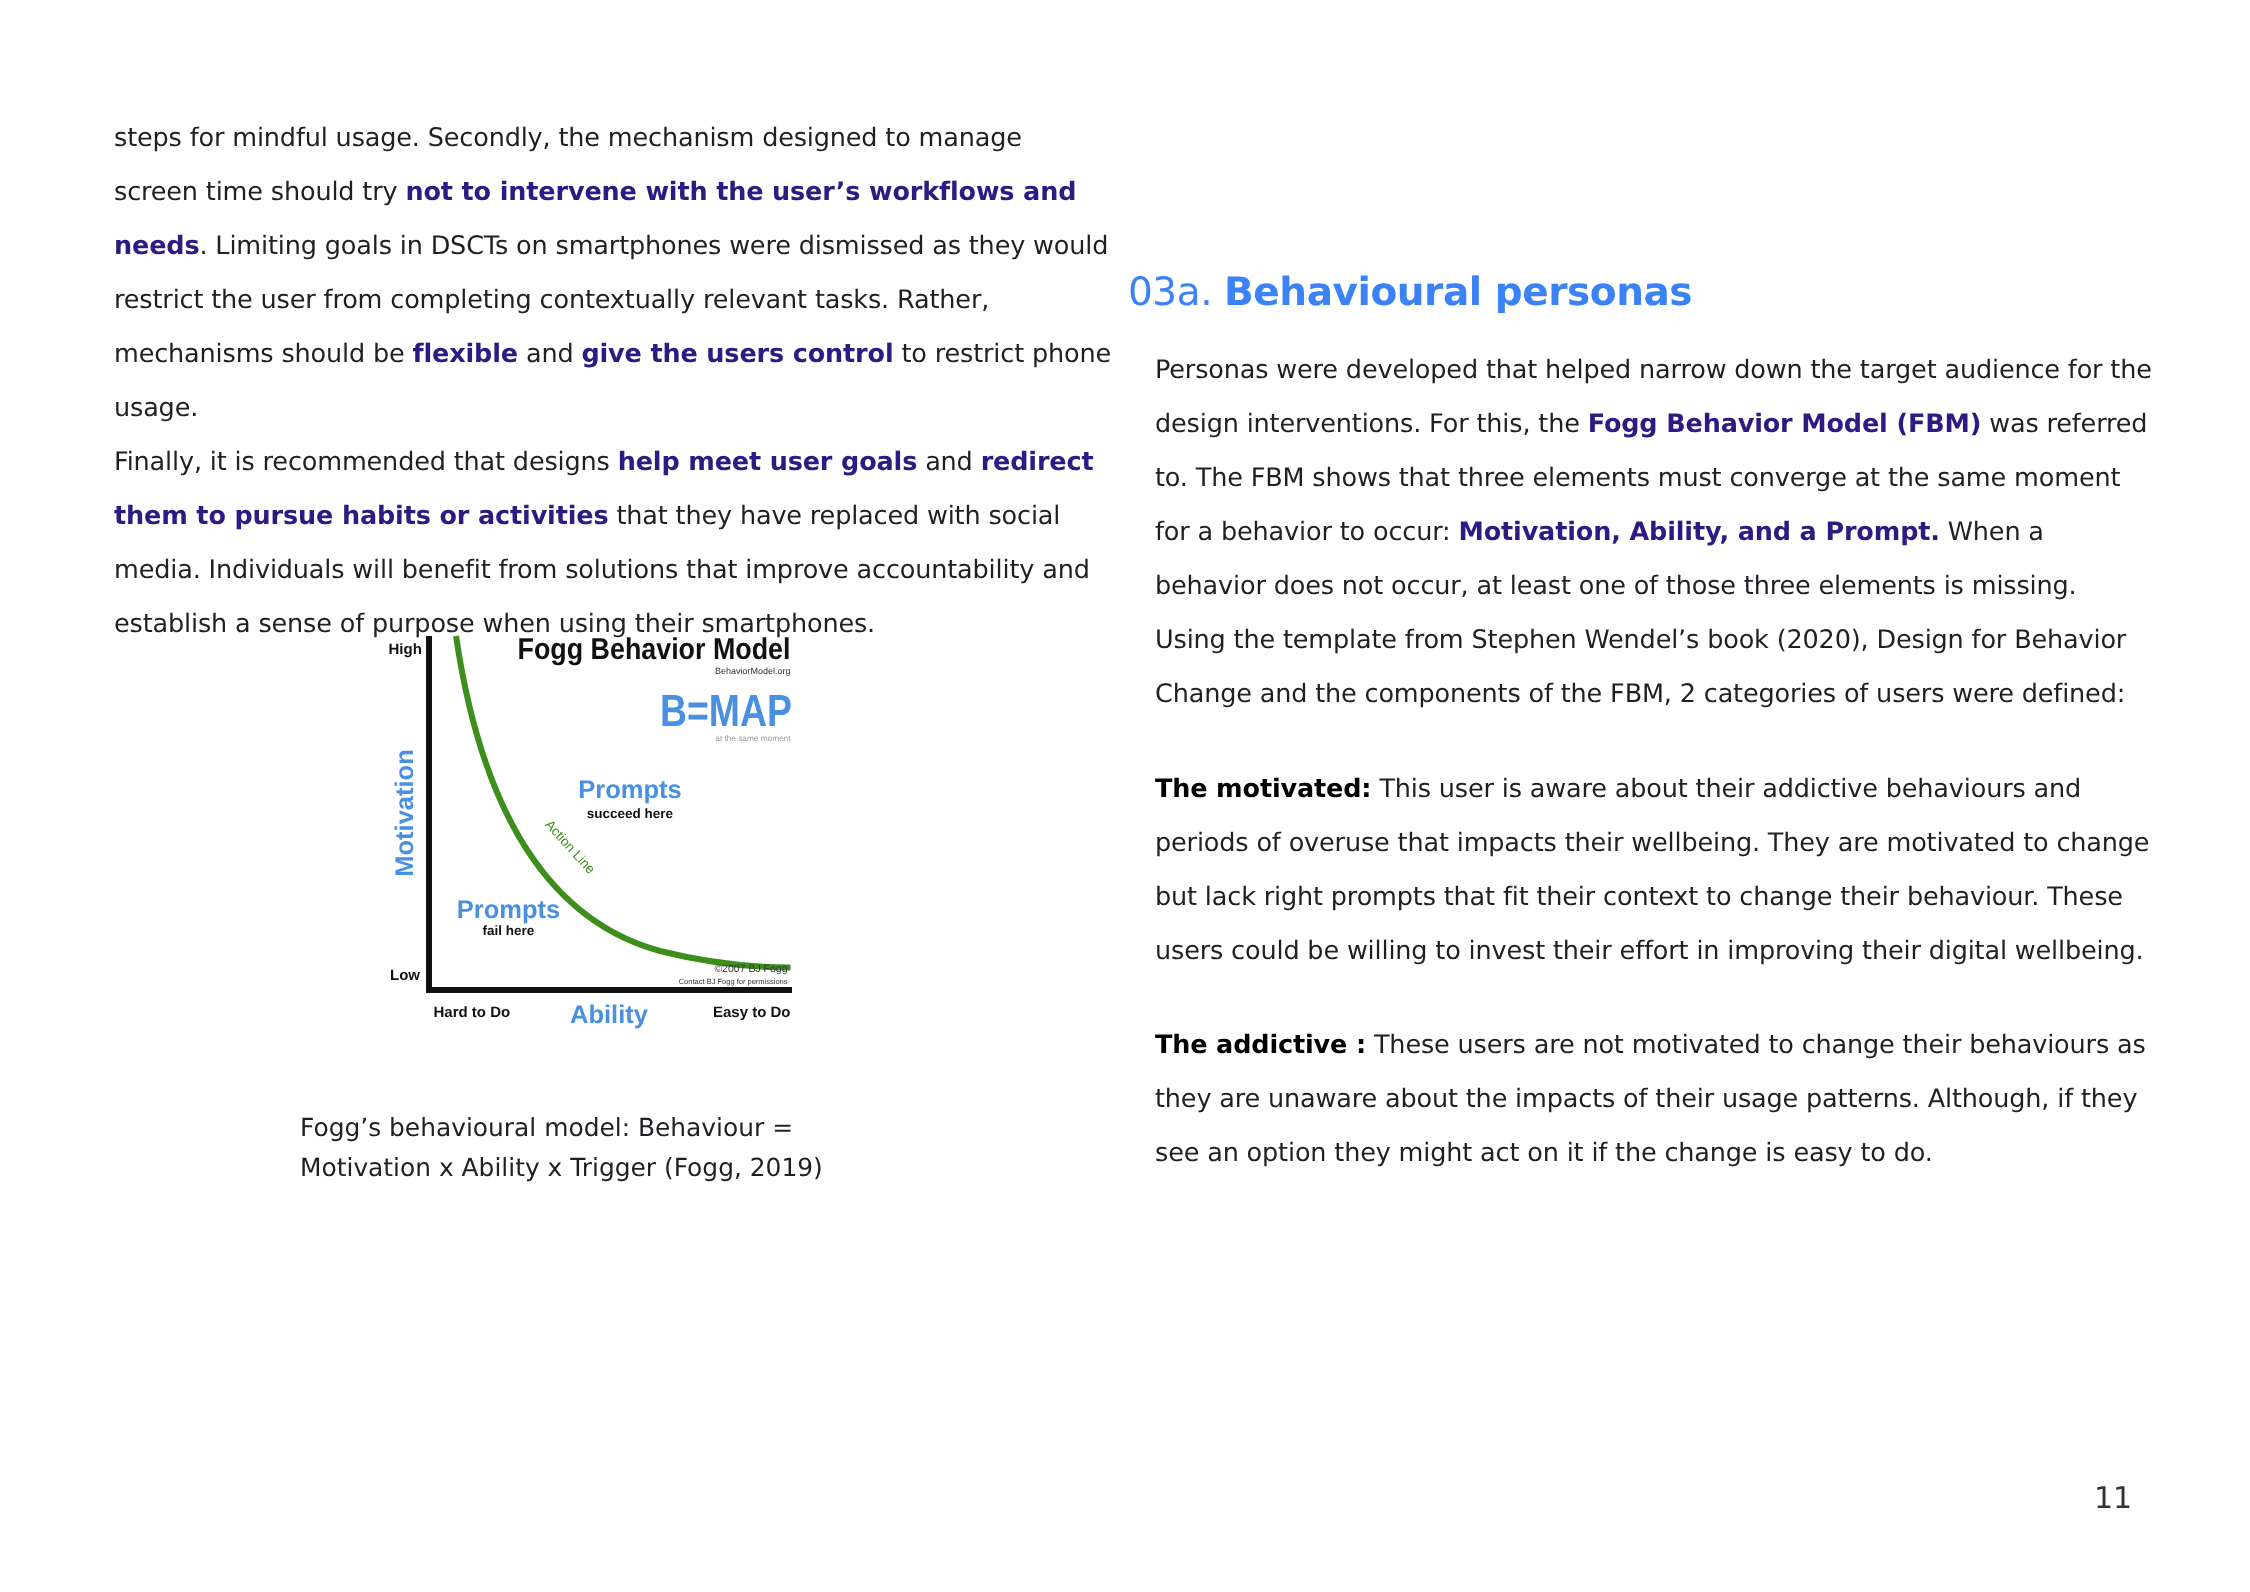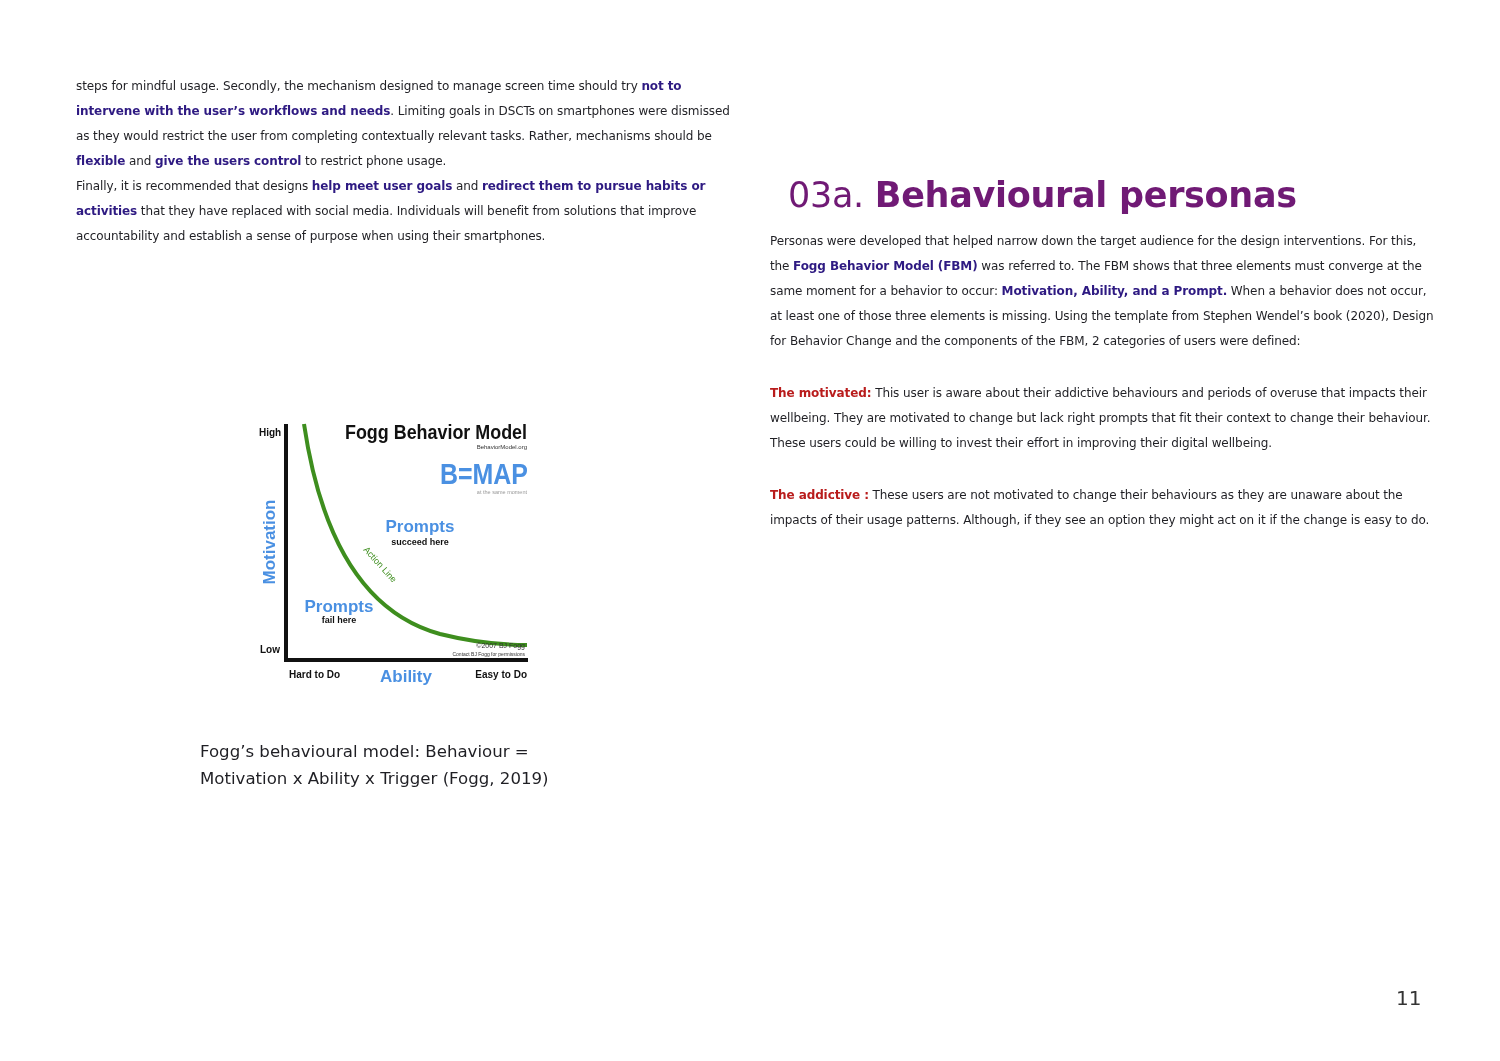--- a/index.html
+++ b/index.html
@@ -1,26 +1,26 @@
 <!DOCTYPE html>
 <html><head>
 <meta charset="utf-8">
 <style>
   html, body { margin: 0; padding: 0; background: #ffffff; }
   body { width: 1500px; height: 1061px; position: relative; overflow: hidden;
          font-family: "DejaVu Sans", sans-serif; color: #1f1f24; }
-  .col { position: absolute; font-size: 12px; line-height: 25px; letter-spacing: -0.1px; }
+  .col { position: absolute; font-size: 17px; line-height: 36px; letter-spacing: -0.1px; }
   .col p { margin: 0; }
   .left { left: 76px; top: 74px; width: 665px; }
   .right { left: 770px; top: 229px; width: 665px; }
   .em { color: #2e1a82; font-weight: bold; }
-  .b { font-weight: bold; color: #b91c1c; }
+  .b { font-weight: bold; color: #000000; }
   .gap { height: 26.8px; }
-  .heading { position: absolute; left: 788px; top: 172px; font-size: 35px; line-height: 46px;
-             color: #701a75; white-space: nowrap; letter-spacing: -0.3px; }
+  .heading { position: absolute; left: 752px; top: 172px; font-size: 26px; line-height: 46px;
+             color: #3b82f6; white-space: nowrap; letter-spacing: -0.3px; }
   .heading .num { font-weight: normal; }
   .heading .ttl { font-weight: bold; }
   .figure { position: absolute; left: 240px; top: 412px; width: 300px; height: 280px; }
   .caption { position: absolute; left: 200px; top: 739px; width: 400px; text-align: left;
              font-size: 16.6px; line-height: 26.8px; color: #1f1f24; }
   .pagenum { position: absolute; left: 1396px; top: 986px; font-size: 20px;
              font-family: "DejaVu Sans", sans-serif; color: #333; }
   svg text { font-family: "Liberation Sans", sans-serif; }
 </style>
 </head>

